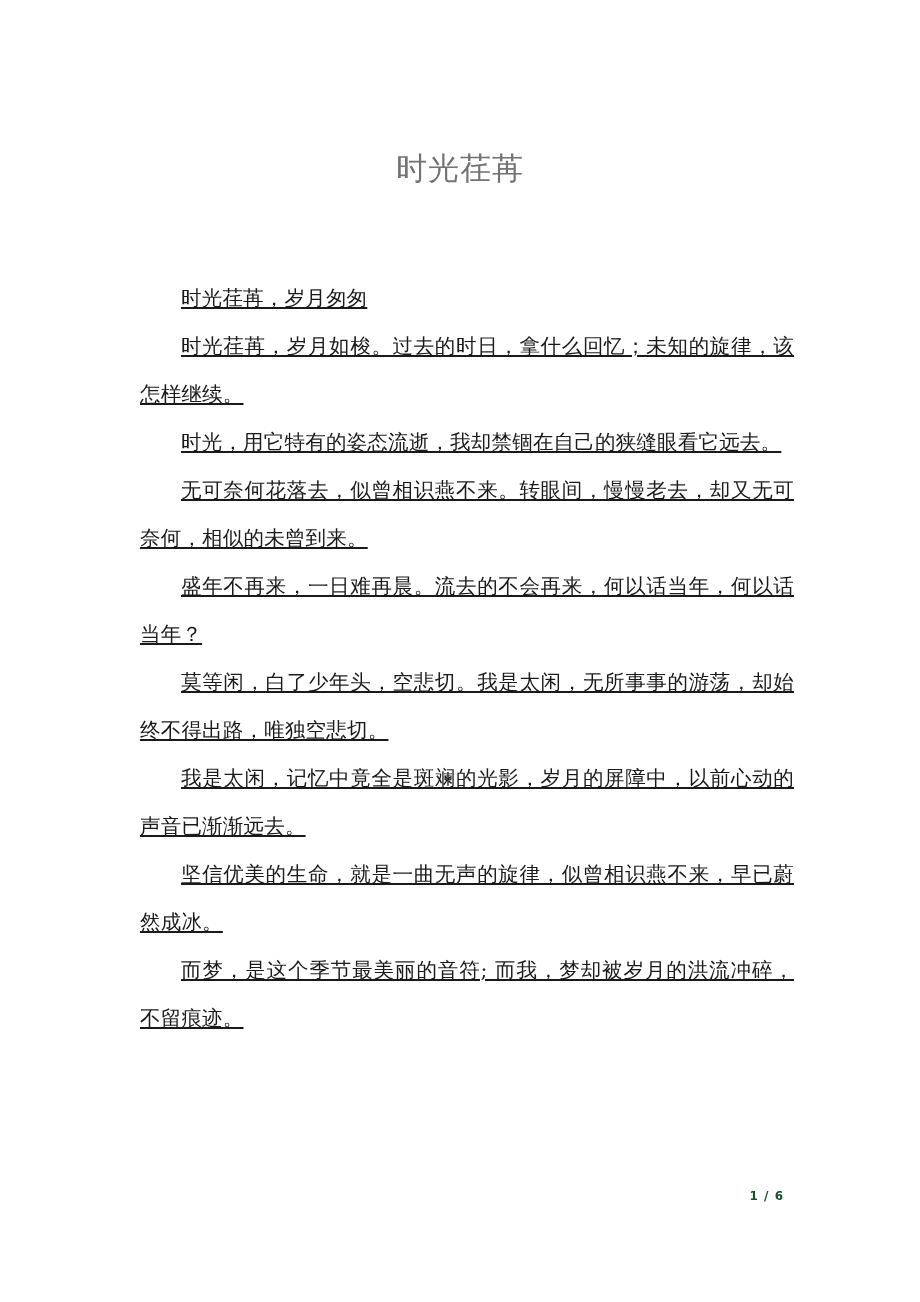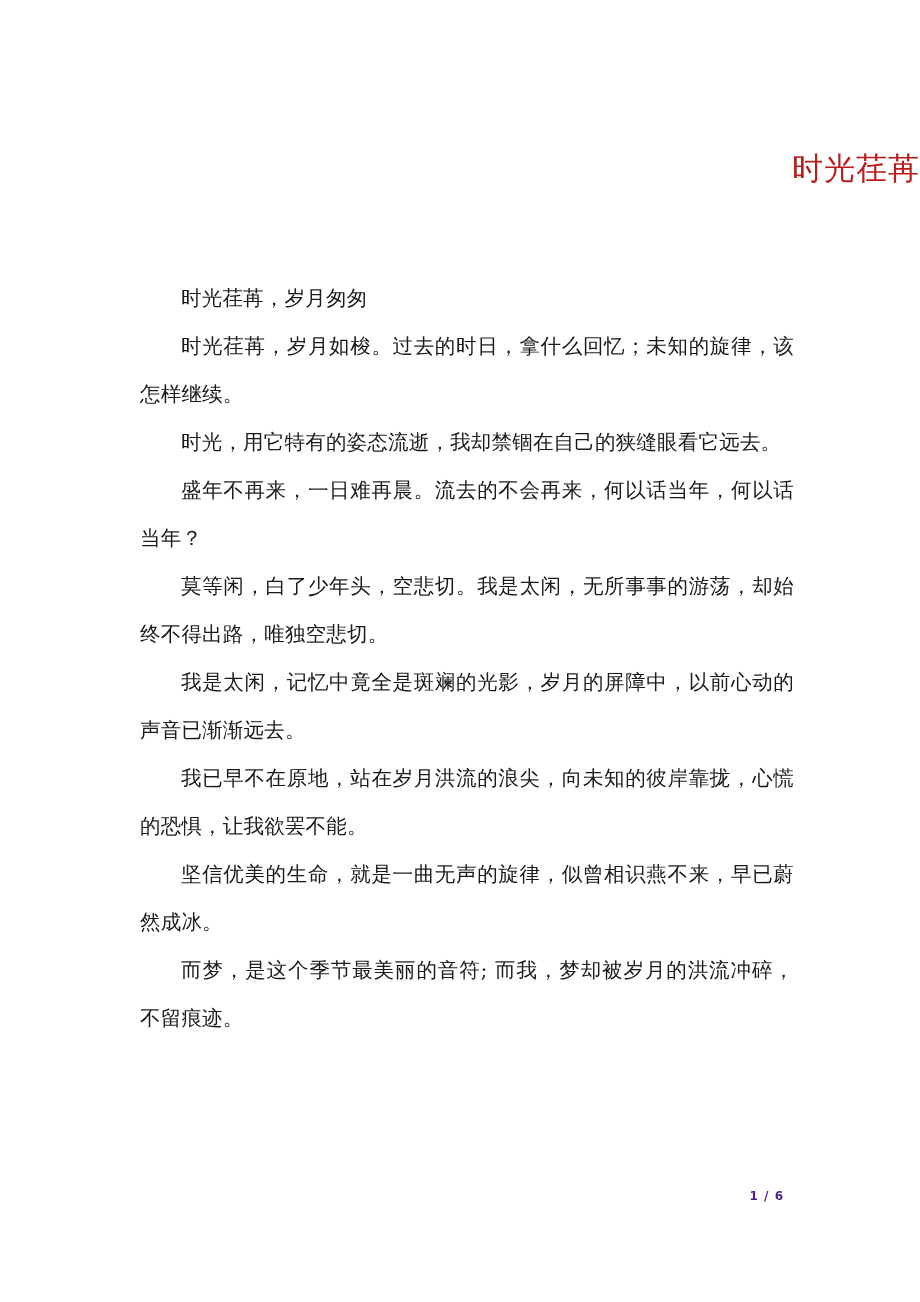--- a/index.html
+++ b/index.html
@@ -33,54 +33,55 @@
     color: #ff0000;
     font-weight: normal;
     letter-spacing: 1px;
     margin: 0;
   }
   .body {
     position: absolute;
     top: 274px;
     left: 140px;
     width: 654px;
+    text-decoration: underline;
   }
   .para {
     margin: 0;
     font-size: 20.5px;
     line-height: 48px;
     text-indent: 41px;
     text-align: justify;
     letter-spacing: 0.2px;
   }
   .page-number {
     position: absolute;
     top: 1189px;
     left: 740px;
     width: 44px;
     text-align: right;
     font-family: "DejaVu Sans", "Liberation Sans", sans-serif;
     font-size: 12px;
     font-weight: bold;
-    color: #4c1d95;
+    color: #14532d;
     letter-spacing: 1px;
   }
 </style>
 </head>
 <body>
 
 <div class="page">
-  <h1 class="title" style="color: #b91c1c; text-align: right;">时光荏苒</h1>
+  <h1 class="title" style="color: #737373;">时光荏苒</h1>
 
   <div class="body">
     <p class="para">时光荏苒，岁月匆匆</p>
     <p class="para">时光荏苒，岁月如梭。过去的时日，拿什么回忆；未知的旋律，该怎样继续。</p>
     <p class="para">时光，用它特有的姿态流逝，我却禁锢在自己的狭缝眼看它远去。</p>
+    <p class="para">无可奈何花落去，似曾相识燕不来。转眼间，慢慢老去，却又无可奈何，相似的未曾到来。</p>
     <p class="para">盛年不再来，一日难再晨。流去的不会再来，何以话当年，何以话当年？</p>
     <p class="para">莫等闲，白了少年头，空悲切。我是太闲，无所事事的游荡，却始终不得出路，唯独空悲切。</p>
     <p class="para">我是太闲，记忆中竟全是斑斓的光影，岁月的屏障中，以前心动的声音已渐渐远去。</p>
-    <p class="para">我已早不在原地，站在岁月洪流的浪尖，向未知的彼岸靠拢，心慌的恐惧，让我欲罢不能。</p>
     <p class="para">坚信优美的生命，就是一曲无声的旋律，似曾相识燕不来，早已蔚然成冰。</p>
     <p class="para">而梦，是这个季节最美丽的音符; 而我，梦却被岁月的洪流冲碎，不留痕迹。</p>
   </div>
 
   <div class="page-number">1 / 6</div>
 </div>
 
 </body></html>

